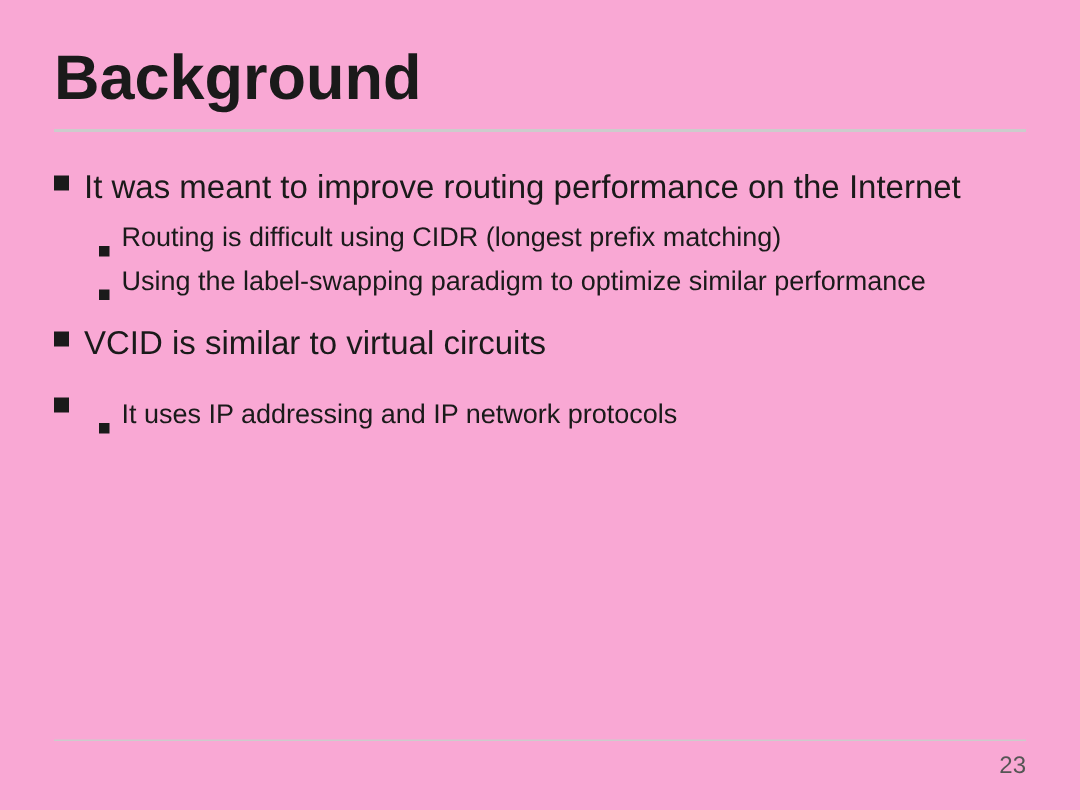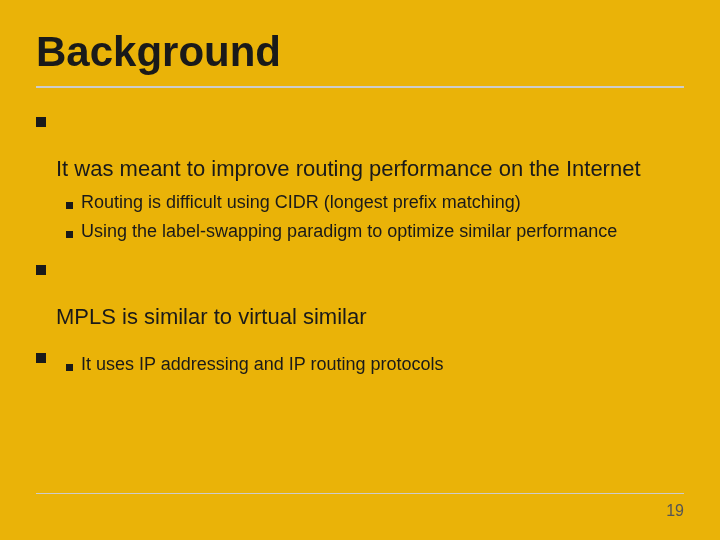--- a/index.html
+++ b/index.html
@@ -8,21 +8,21 @@
       width: 720px;
       height: 540px;
       background: #ffffff;
       font-family: Arial, sans-serif;
       overflow: hidden;
     }
 
     .slide {
       width: 720px;
       height: 540px;
-      background: #eab308;
+      background: #f9a8d4;
       padding: 28px 36px 20px 36px;
       display: flex;
       flex-direction: column;
       position: relative;
     }
 
     .slide-title {
       font-size: 42px;
       font-weight: bold;
       color: #1a1a1a;
@@ -49,34 +49,33 @@
       height: 10px;
       background: #1a1a1a;
       flex-shrink: 0;
       margin-top: 7px;
     }
 
     .bullet-text {
       font-size: 22px;
       color: #1a1a1a;
       line-height: 1.35;
-      margin-top: 44px;
     }
 
     .sub-bullets {
       margin-top: 6px;
       margin-left: 0px;
       display: flex;
       flex-direction: column;
       gap: 4px;
     }
 
     .sub-bullet-item {
       display: flex;
-      align-items: center;
+      align-items: flex-end;
       gap: 8px;
       padding-left: 10px;
     }
 
     .sub-bullet-square {
       width: 7px;
       height: 7px;
       background: #1a1a1a;
       flex-shrink: 0;
       margin-top: 7px;
@@ -124,37 +123,37 @@
             </div>
           </div>
         </div>
       </div>
     </div>
 
     <div>
       <div class="bullet-item">
         <div class="bullet-square"></div>
         <div>
-          <div class="bullet-text">MPLS is similar to virtual similar</div>
+          <div class="bullet-text">VCID is similar to virtual circuits</div>
         </div>
       </div>
     </div>
 
     <div>
       <div class="bullet-item">
         <div class="bullet-square"></div>
         <div>
           <div class="sub-bullets">
             <div class="sub-bullet-item">
               <div class="sub-bullet-square"></div>
-              <div class="sub-bullet-text">It uses IP addressing and IP routing protocols</div>
+              <div class="sub-bullet-text">It uses IP addressing and IP network protocols</div>
             </div>
           </div>
         </div>
       </div>
     </div>
 
   </div>
 
   <div class="slide-footer">
-    <span class="slide-number">19</span>
+    <span class="slide-number">23</span>
   </div>
 </div>
 
 </body></html>

